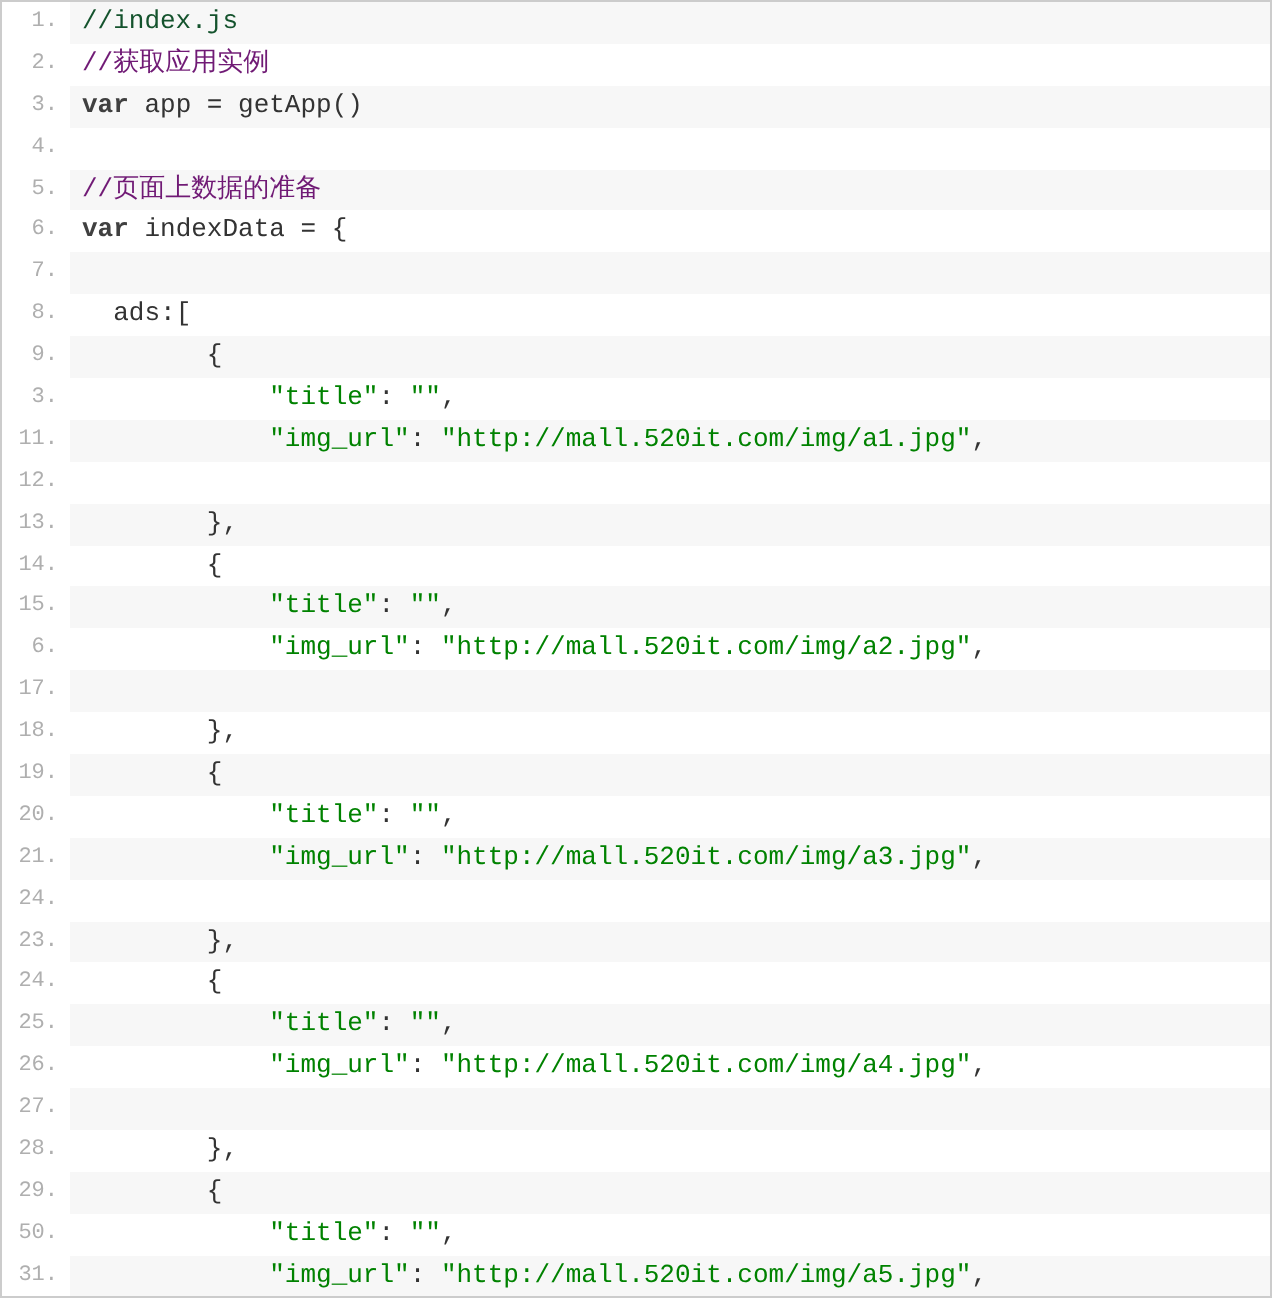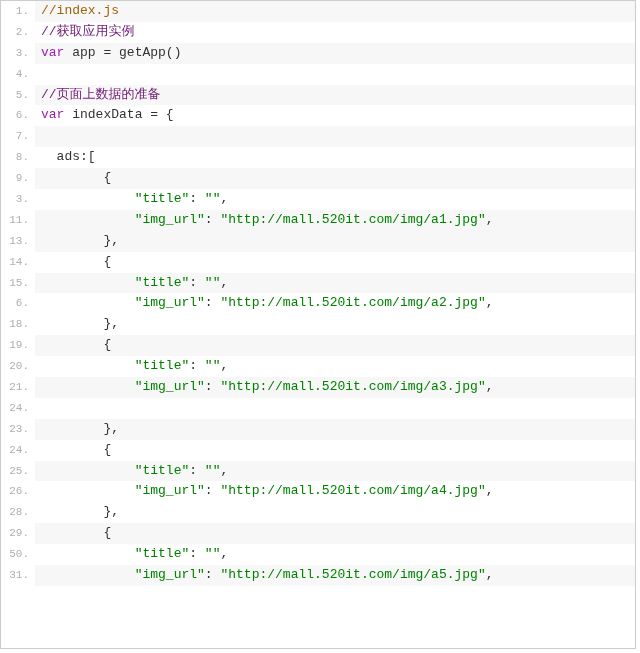--- a/index.html
+++ b/index.html
@@ -39,23 +39,23 @@
   .code-cell {
     flex: 1;
     white-space: pre;
     padding-left: 6px;
     color: #333;
     height: 100%;
     display: flex;
     align-items: center;
     box-sizing: border-box;
   }
-  .tok-comment { color: #a16207; }
+  .tok-comment { color: #14532d; }
   .tok-comment-red { color: #701a75; }
-  .tok-keyword { color: #a21caf; font-weight: normal; }
+  .tok-keyword { color: #404040; font-weight: bold; }
   .tok-string { color: #008200; }
   .tok-punct { color: #333; }
 </style>
 </head>
 <body>
 
 <div class="code-block">
 
   <div class="code-row odd">
     <div class="gutter">1.</div>
@@ -105,20 +105,24 @@
   <div class="code-row">
     <div class="gutter">3.</div>
     <div class="code-cell"><span>            </span><span class="tok-string">"title"</span><span class="tok-punct">: </span><span class="tok-string">""</span><span class="tok-punct">,</span></div>
   </div>
 
   <div class="code-row odd">
     <div class="gutter">11.</div>
     <div class="code-cell"><span>            </span><span class="tok-string">"img_url"</span><span class="tok-punct">: </span><span class="tok-string">"http://mall.520it.com/img/a1.jpg"</span><span class="tok-punct">,</span></div>
   </div>
 
+  <div class="code-row">
+    <div class="gutter">12.</div>
+    <div class="code-cell"><span> </span></div>
+  </div>
 
   <div class="code-row odd">
     <div class="gutter">13.</div>
     <div class="code-cell"><span class="tok-punct">        },</span></div>
   </div>
 
   <div class="code-row">
     <div class="gutter">14.</div>
     <div class="code-cell"><span class="tok-punct">        {</span></div>
   </div>
@@ -126,20 +130,24 @@
   <div class="code-row odd">
     <div class="gutter">15.</div>
     <div class="code-cell"><span>            </span><span class="tok-string">"title"</span><span class="tok-punct">: </span><span class="tok-string">""</span><span class="tok-punct">,</span></div>
   </div>
 
   <div class="code-row">
     <div class="gutter">6.</div>
     <div class="code-cell"><span>            </span><span class="tok-string">"img_url"</span><span class="tok-punct">: </span><span class="tok-string">"http://mall.520it.com/img/a2.jpg"</span><span class="tok-punct">,</span></div>
   </div>
 
+  <div class="code-row odd">
+    <div class="gutter">17.</div>
+    <div class="code-cell"><span> </span></div>
+  </div>
 
   <div class="code-row">
     <div class="gutter">18.</div>
     <div class="code-cell"><span class="tok-punct">        },</span></div>
   </div>
 
   <div class="code-row odd">
     <div class="gutter">19.</div>
     <div class="code-cell"><span class="tok-punct">        {</span></div>
   </div>
@@ -172,20 +180,24 @@
   <div class="code-row odd">
     <div class="gutter">25.</div>
     <div class="code-cell"><span>            </span><span class="tok-string">"title"</span><span class="tok-punct">: </span><span class="tok-string">""</span><span class="tok-punct">,</span></div>
   </div>
 
   <div class="code-row">
     <div class="gutter">26.</div>
     <div class="code-cell"><span>            </span><span class="tok-string">"img_url"</span><span class="tok-punct">: </span><span class="tok-string">"http://mall.520it.com/img/a4.jpg"</span><span class="tok-punct">,</span></div>
   </div>
 
+  <div class="code-row odd">
+    <div class="gutter">27.</div>
+    <div class="code-cell"><span> </span></div>
+  </div>
 
   <div class="code-row">
     <div class="gutter">28.</div>
     <div class="code-cell"><span class="tok-punct">        },</span></div>
   </div>
 
   <div class="code-row odd">
     <div class="gutter">29.</div>
     <div class="code-cell"><span class="tok-punct">        {</span></div>
   </div>

